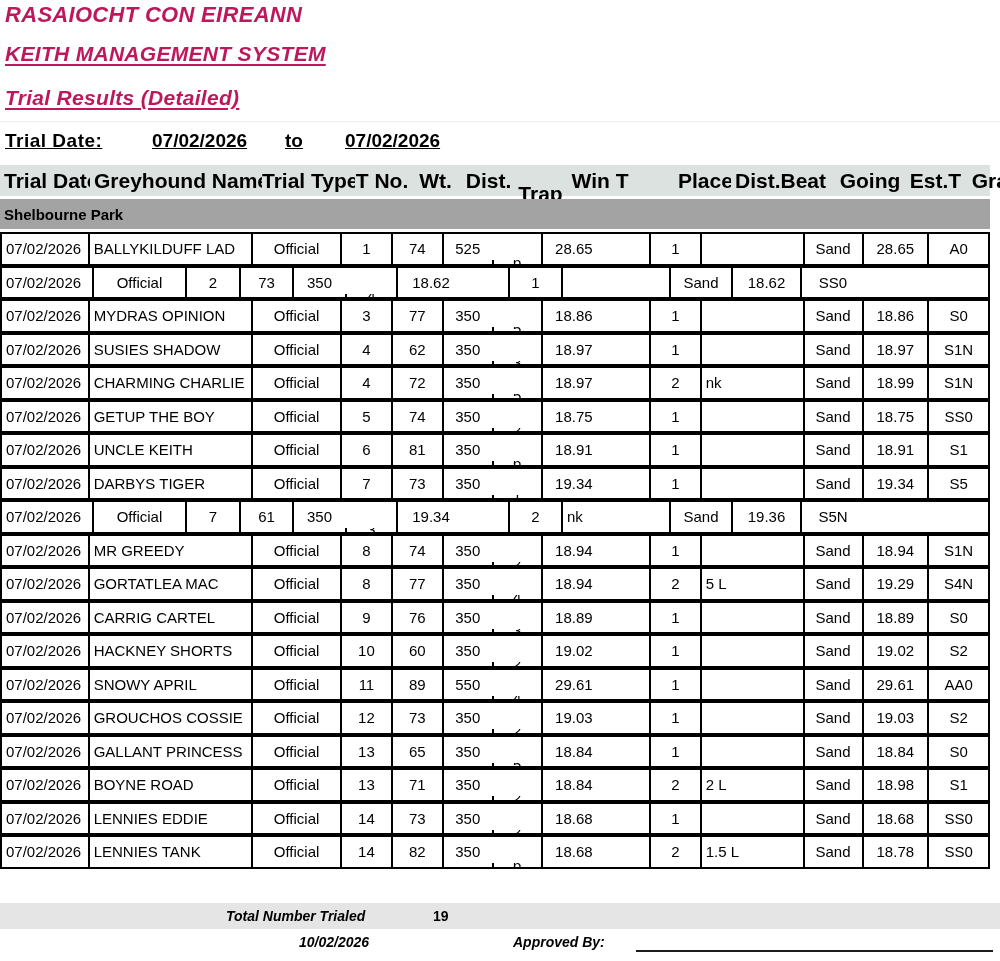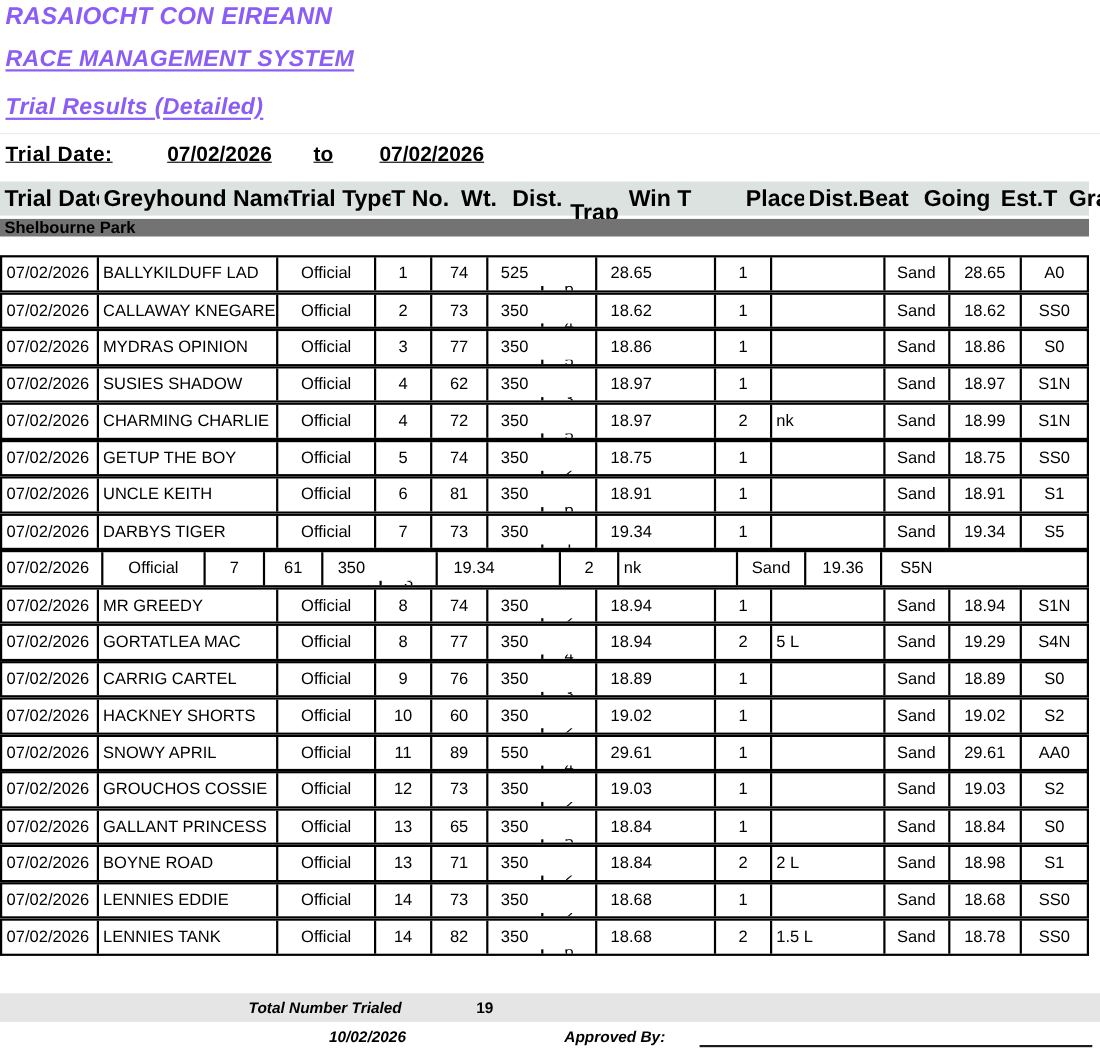--- a/index.html
+++ b/index.html
@@ -2,21 +2,21 @@
 <html><head>
 <meta charset="utf-8">
 <style>
   html,body{margin:0;padding:0;background:#fff;}
   body{
     width:1000px;height:961px;position:relative;overflow:hidden;
     font-family:"Liberation Sans", sans-serif;color:#000;
     -webkit-font-smoothing:antialiased;
   }
   
-  .title{position:absolute;left:5px;font-weight:bold;font-style:italic;color:#8b5cf6;letter-spacing:.3px;}
+  .title{position:absolute;left:5px;font-weight:bold;font-style:italic;color:#be185d;letter-spacing:.3px;}
   #org-title{top:2px;font-size:22px;}
   #system-title{top:42px;font-size:21px;text-decoration:underline;text-decoration-thickness:2px;text-underline-offset:3px;}
   #page-title{top:86px;font-size:21px;text-decoration:underline;text-decoration-thickness:2px;text-underline-offset:3px;}
   #top-rule{position:absolute;left:0;top:121px;width:1000px;border-top:1px solid #ececec;}
   
   #filter-row{position:absolute;left:0;top:130px;width:1000px;height:24px;}
   #filter-row span{position:absolute;font-size:19px;font-weight:bold;white-space:nowrap;text-decoration:underline;}
   #filter-label{left:5px;letter-spacing:.5px;}
   #filter-from{left:152px;}
   #filter-to-label{left:285px;}
@@ -28,22 +28,22 @@
   
   #header-band{
     position:absolute;left:0;top:165px;width:990px;height:31px;
     background:#dce2e0;display:flex;align-items:center;
   }
   .bcell{box-sizing:border-box;flex:0 0 auto;font-size:21px;font-weight:bold;white-space:nowrap;overflow:hidden;}
   .bcell.a-left{text-align:left;padding-left:4px;}
   .bcell.a-center{text-align:center;}
   
   #track-band{
-    position:absolute;left:0;top:199px;width:990px;height:16px;
-    background:#737373;display:flex;align-items:center;
+    position:absolute;left:0;top:199px;width:990px;height:30px;
+    background:#a3a3a3;display:flex;align-items:center;
     font-size:15px;font-weight:bold;padding-left:4px;box-sizing:border-box;
   }
   
   #data-grid{position:absolute;left:0;top:232px;width:990px;}
   .trow{
     display:flex;box-sizing:border-box;width:990px;height:33.5px;
     border:2px solid #000;background:#fff;
   }
   .trow + .trow{border-top-width:2px;margin-top:0;}
   .tcell{
@@ -62,21 +62,21 @@
   #footer-line2{position:absolute;left:0;top:931px;width:1000px;height:22px;}
   #footer-line2 span{position:absolute;top:0;line-height:22px;font-size:14px;font-weight:bold;font-style:italic;white-space:nowrap;}
   #report-date{left:299px;}
   #approved-label{left:513px;}
   #signature-line{position:absolute;left:636px;top:950px;width:357px;border-top:2.5px solid #1c1c1c;}
 </style>
 </head>
 <body>
 
 <div class="title" id="org-title">RASAIOCHT CON EIREANN</div>
-<div class="title" id="system-title">RACE MANAGEMENT SYSTEM</div>
+<div class="title" id="system-title">KEITH MANAGEMENT SYSTEM</div>
 <div class="title" id="page-title">Trial Results (Detailed)</div>
 
 <div id="top-rule"></div>
 
 <div id="filter-row">
   <span id="filter-label">Trial Date:</span>
   <span id="filter-from">07/02/2026</span>
   <span id="filter-to-label">to</span>
   <span id="filter-to">07/02/2026</span>
 </div>
@@ -112,21 +112,20 @@
       <div class="tcell c6 a-center">6</div>
       <div class="tcell c7 a-center">28.65</div>
       <div class="tcell c8 a-center">1</div>
       <div class="tcell c9 a-left"></div>
       <div class="tcell c10 a-center">Sand</div>
       <div class="tcell c11 a-center">28.65</div>
       <div class="tcell c12 a-center">A0</div>
     </div>
     <div class="trow">
       <div class="tcell c0 a-left">07/02/2026</div>
-      <div class="tcell c1 a-left">CALLAWAY KNEGARE</div>
       <div class="tcell c2 a-center">Official</div>
       <div class="tcell c3 a-center">2</div>
       <div class="tcell c4 a-center">73</div>
       <div class="tcell c5 a-center">350</div>
       <div class="tcell c6 a-center">4</div>
       <div class="tcell c7 a-center">18.62</div>
       <div class="tcell c8 a-center">1</div>
       <div class="tcell c9 a-left"></div>
       <div class="tcell c10 a-center">Sand</div>
       <div class="tcell c11 a-center">18.62</div>

